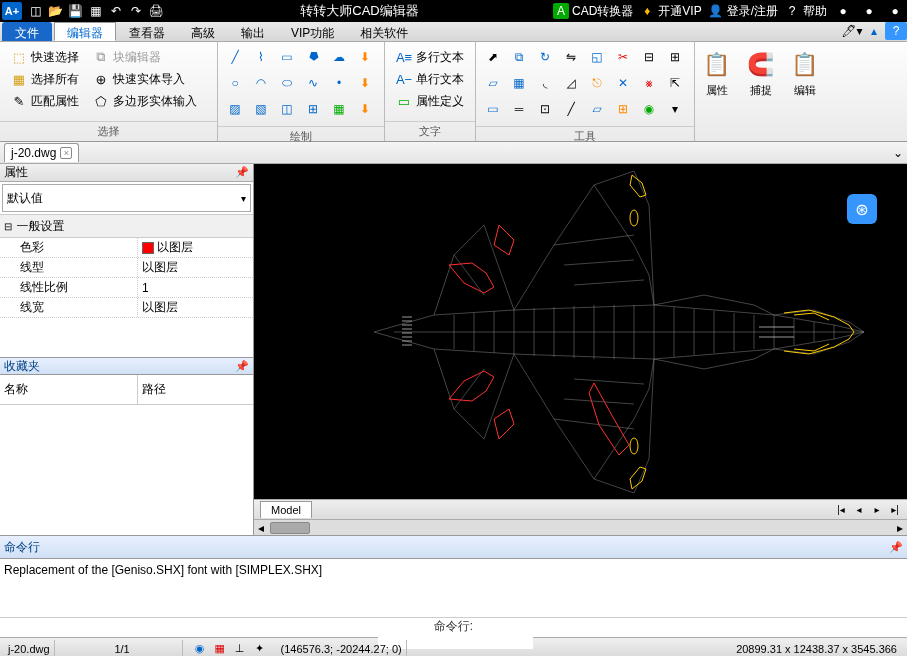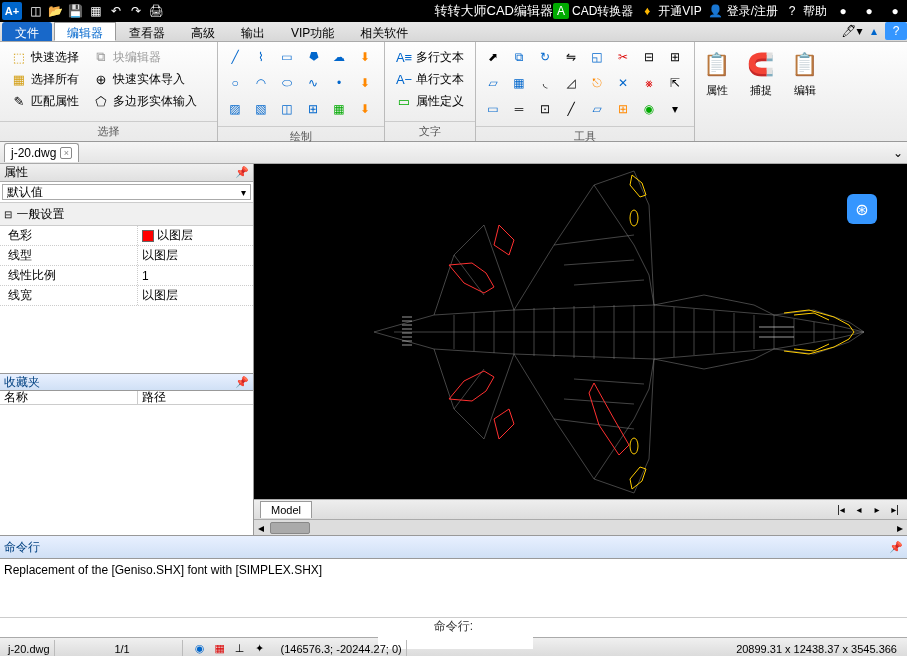--- a/index.html
+++ b/index.html
@@ -2,21 +2,21 @@
 <html><head>
 <meta charset="utf-8">
 <style>
 * { margin:0; padding:0; box-sizing:border-box; font-family:"Microsoft YaHei",Arial,sans-serif; }
 body { width:907px; height:656px; overflow:hidden; background:#fff; font-size:12px; }
 
 
 .titlebar { height:22px; background:#000; display:flex; align-items:center; color:#fff; padding:0 2px; }
 .titlebar .logo { width:20px; height:18px; background:#0066cc; display:flex; align-items:center; justify-content:center; border-radius:2px; font-weight:bold; font-size:11px; margin-right:4px; }
 .titlebar .tbtn { width:20px; height:18px; display:flex; align-items:center; justify-content:center; color:#fff; cursor:pointer; }
-.titlebar .title { flex:1; text-align:right; font-size:13px; }
+.titlebar .title { flex:1; text-align:center; font-size:13px; }
 .titlebar .rarea { display:flex; align-items:center; gap:6px; }
 .titlebar .rlink { display:flex; align-items:center; gap:3px; cursor:pointer; font-size:12px; }
 .titlebar .rlink .icn { width:16px; height:16px; display:flex; align-items:center; justify-content:center; }
 .vip-icon { color:#ffb800; }
 
 
 .menubar { height:20px; background:linear-gradient(#e8e8e8,#d8d8d8); display:flex; align-items:stretch; border-bottom:1px solid #aaa; }
 .menubar .mtab { padding:2px 12px; cursor:pointer; border:1px solid transparent; line-height:16px; font-size:12px; }
 .menubar .mtab.file { background:#1868c9; color:#fff; border-radius:3px 3px 0 0; margin:0 2px; }
 .menubar .mtab.active { background:#fff; border:1px solid #999; border-bottom:1px solid #fff; color:#0066cc; }
@@ -43,32 +43,32 @@
 .doctab { height:19px; background:#fff; border:1px solid #999; border-bottom:none; padding:0 6px; display:flex; align-items:center; gap:4px; font-size:12px; border-radius:3px 3px 0 0; cursor:pointer; }
 .doctab .x { width:12px; height:12px; border:1px solid #888; display:flex; align-items:center; justify-content:center; font-size:9px; color:#888; border-radius:2px; cursor:pointer; }
 .doctabs .chev { margin-left:auto; width:18px; text-align:center; cursor:pointer; }
 
 
 .content { display:flex; height:371px; }
 
 .proppanel { width:254px; border-right:1px solid #999; display:flex; flex-direction:column; background:#fff; }
 .proppanel .ph { height:18px; background:linear-gradient(#f0f0f0,#e0e0e0); border-bottom:1px solid #aaa; padding:0 4px; display:flex; align-items:center; font-size:12px; }
 .proppanel .ph .pin { margin-left:auto; font-size:11px; cursor:pointer; }
-.proppanel .dd { height:16px; border:1px solid #aaa; margin:2px; display:flex; align-items:center; padding:0 4px; font-size:12px; cursor:pointer; }
+.proppanel .dd { height:28px; border:1px solid #aaa; margin:2px; display:flex; align-items:center; padding:0 4px; font-size:12px; cursor:pointer; }
 .proppanel .dd .arr { margin-left:auto; font-size:10px; }
 .proppanel .group { height:24px; background:#f0f0f0; border-top:1px solid #ccc; border-bottom:1px solid #ccc; padding:0 4px; font-size:12px; display:flex; align-items:center; }
 .proppanel .group::before { content:"⊟"; margin-right:4px; font-size:10px; }
 .proppanel .prow { display:flex; height:20px; border-bottom:1px dotted #ccc; font-size:12px; }
-.proppanel .prow .pn { width:138px; padding-left:8px; display:flex; align-items:center; border-right:1px dotted #ccc; }
+.proppanel .prow .pn { width:138px; padding-left:20px; display:flex; align-items:center; border-right:1px dotted #ccc; }
 .proppanel .prow .pv { flex:1; padding-left:4px; display:flex; align-items:center; gap:3px; }
 .colorswatch { width:12px; height:12px; background:#ff0000; border:1px solid #666; }
 .favorites { margin-top:20px; }
 .favheader { height:18px; background:linear-gradient(#e8f0ff,#d0e0f5); border-top:1px solid #999; border-bottom:1px solid #999; padding:0 4px; display:flex; align-items:center; font-size:12px; color:#004080; }
 .favheader .pin { margin-left:auto; font-size:11px; cursor:pointer; }
-.favcols { display:flex; height:14px; border-bottom:1px solid #ccc; font-size:12px; }
+.favcols { display:flex; height:30px; border-bottom:1px solid #ccc; font-size:12px; }
 .favcols div:first-child { width:138px; padding-left:4px; border-right:1px solid #ccc; display:flex; align-items:center; }
 .favcols div:last-child { flex:1; padding-left:4px; display:flex; align-items:center; }
 
 .canvas-area { flex:1; display:flex; flex-direction:column; }
 .canvas { flex:1; background:#000; position:relative; overflow:hidden; }
 .canvas svg { width:100%; height:100%; }
 .compass { position:absolute; top:30px; right:30px; width:30px; height:30px; background:#3596ff; border-radius:6px; display:flex; align-items:center; justify-content:center; color:#fff; font-size:16px; cursor:pointer; }
 .modeltabs { height:20px; background:linear-gradient(#eee,#ddd); display:flex; align-items:center; border-top:1px solid #aaa; }
 .modeltabs .mtab2 { height:17px; background:#fff; border:1px solid #999; border-bottom:none; padding:0 10px; margin-left:6px; display:flex; align-items:center; font-size:11px; cursor:pointer; }
 .modeltabs .navbtns { display:flex; gap:2px; margin-left:auto; margin-right:4px; }

